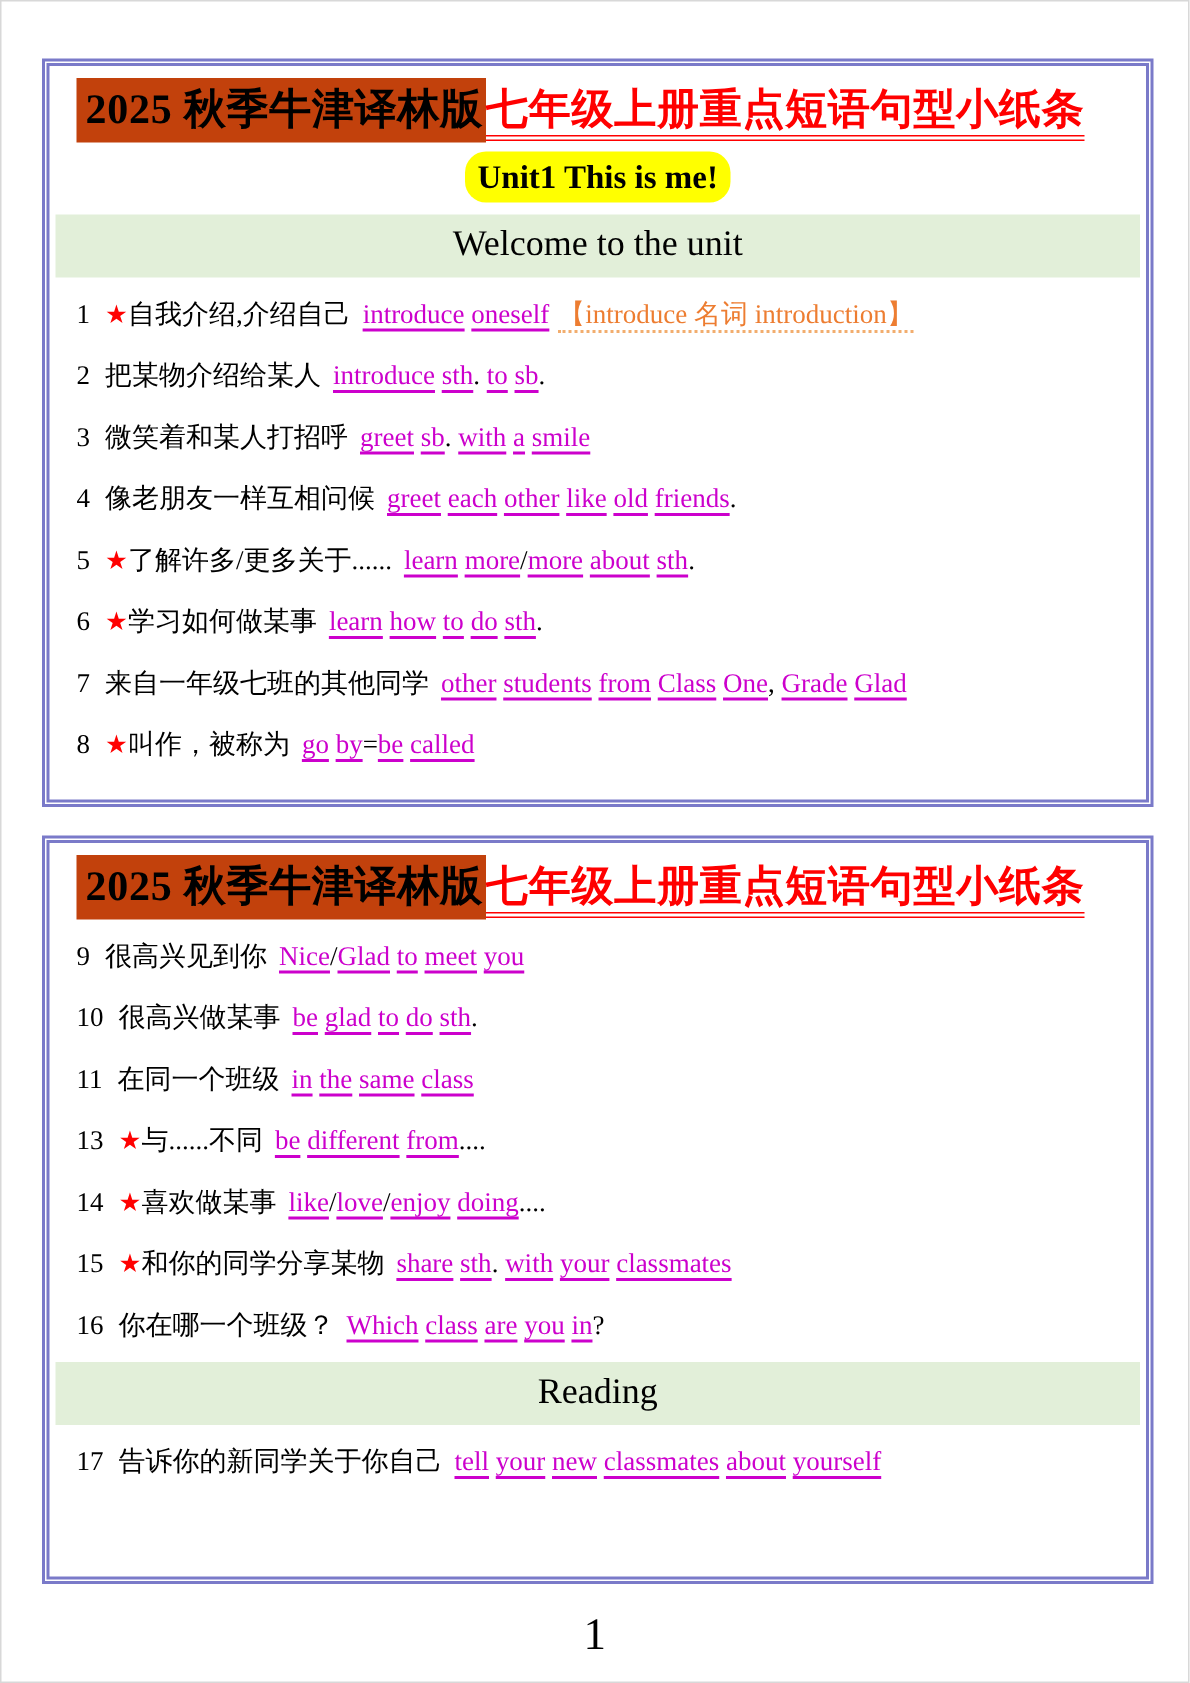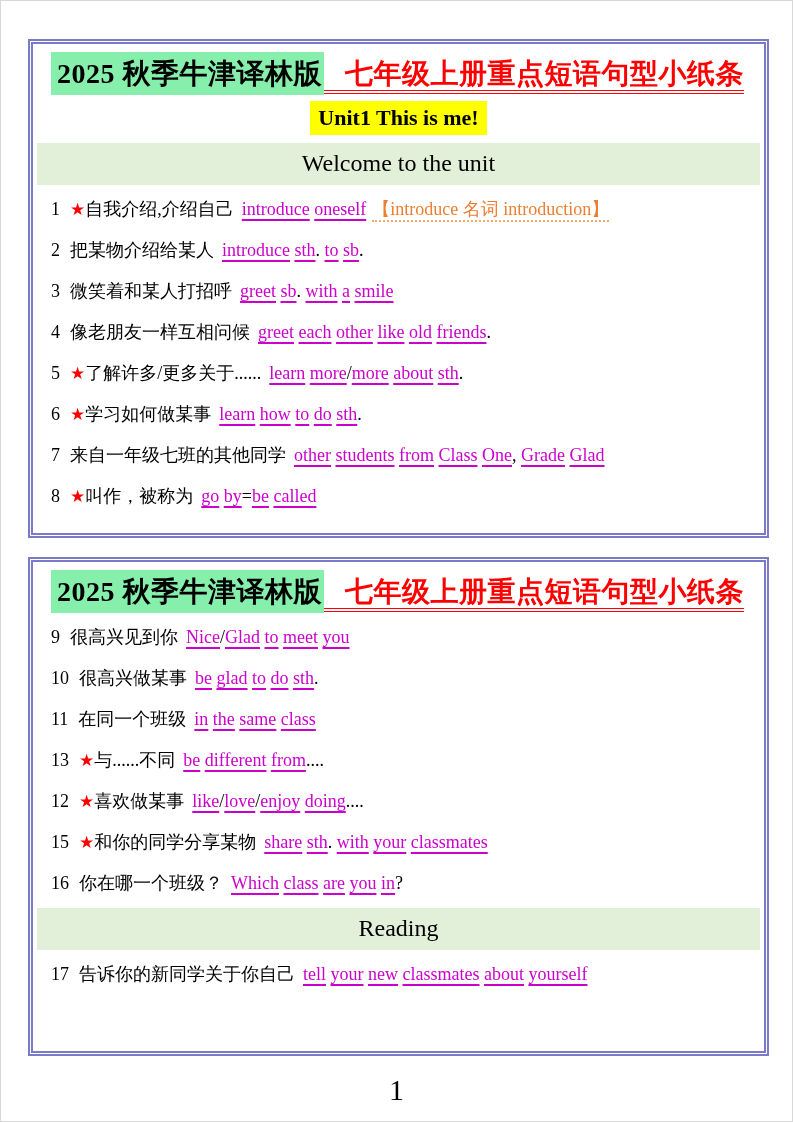--- a/index.html
+++ b/index.html
@@ -28,34 +28,34 @@
   .card1 { top:38px;  height:499px; }
   .card2 { top:556px; height:499px; }
 
   .main-title {
     font-size:28px;
     font-weight:bold;
     line-height:1.45;
     white-space:nowrap;
     letter-spacing:0.5px;
   }
-  .hl-cyan { background:#86efac; padding:6px 2px 6px 6px; }
+  .hl-cyan { background:#c2410c; padding:6px 2px 6px 6px; }
   .title-red {
     color:#ff0000;
     border-bottom:4px double #ff0000;
     padding-bottom:1px;
-    padding-left:21px;
   }
 
   .unit-line { text-align:center; margin-top:10px; }
   .hl-yellow {
     background:#ffff00;
     font-size:22px;
     font-weight:bold;
     padding:4px 8px 5px 8px;
+    border-radius:14px;
   }
 
   .section-bar {
     background:#e2efd9;
     text-align:center;
     font-size:24px;
     padding:7px 0 8px 0;
     margin:12px -14px 0 -14px;
   }
   .card2 .section-bar { margin-top:4px; }
@@ -148,21 +148,21 @@
       <div class="item">
         <span class="num">10</span><span class="zh">很高兴做某事</span><span class="en"><span class="w">be</span> <span class="w">glad</span> <span class="w">to</span> <span class="w">do</span> <span class="w">sth</span>.</span>
       </div>
       <div class="item">
         <span class="num">11</span><span class="zh">在同一个班级</span><span class="en"><span class="w">in</span> <span class="w">the</span> <span class="w">same</span> <span class="w">class</span></span>
       </div>
       <div class="item">
         <span class="num">13</span><span class="star">★</span><span class="zh">与......不同</span><span class="en"><span class="w">be</span> <span class="w">different</span> <span class="w">from</span>....</span>
       </div>
       <div class="item">
-        <span class="num">12</span><span class="star">★</span><span class="zh">喜欢做某事</span><span class="en"><span class="w">like</span>/<span class="w">love</span>/<span class="w">enjoy</span> <span class="w">doing</span>....</span>
+        <span class="num">14</span><span class="star">★</span><span class="zh">喜欢做某事</span><span class="en"><span class="w">like</span>/<span class="w">love</span>/<span class="w">enjoy</span> <span class="w">doing</span>....</span>
       </div>
       <div class="item">
         <span class="num">15</span><span class="star">★</span><span class="zh">和你的同学分享某物</span><span class="en"><span class="w">share</span> <span class="w">sth</span>. <span class="w">with</span> <span class="w">your</span> <span class="w">classmates</span></span>
       </div>
       <div class="item">
         <span class="num">16</span><span class="zh">你在哪一个班级？</span><span class="en"><span class="w">Which</span> <span class="w">class</span> <span class="w">are</span> <span class="w">you</span> <span class="w">in</span>?</span>
       </div>
     </div>
 
     <div class="section-bar">Reading</div>

